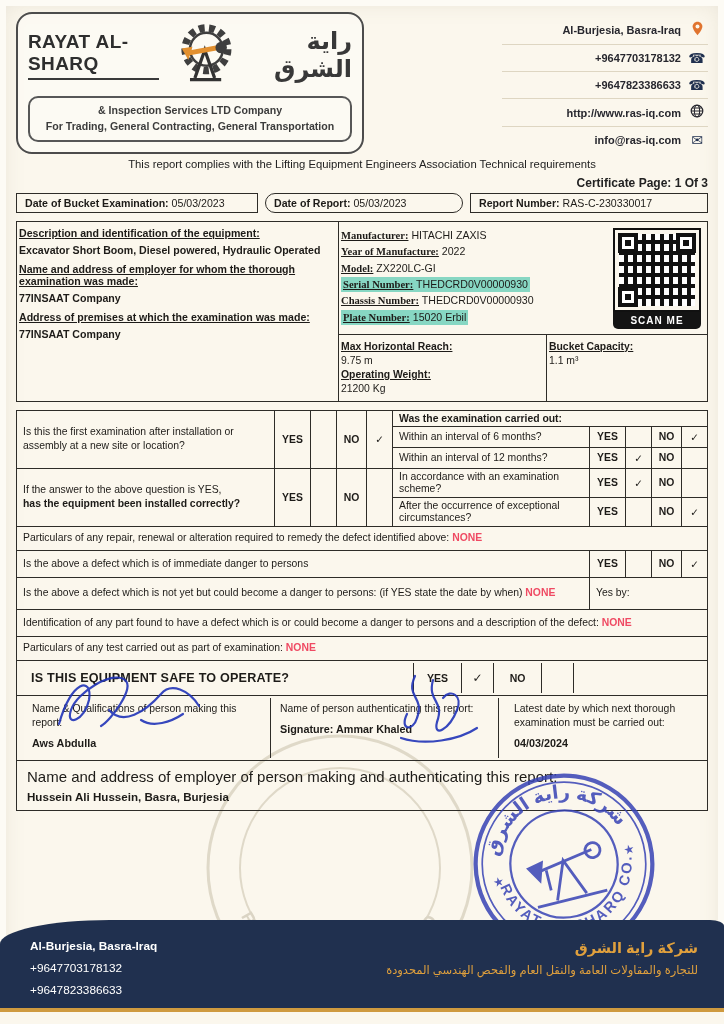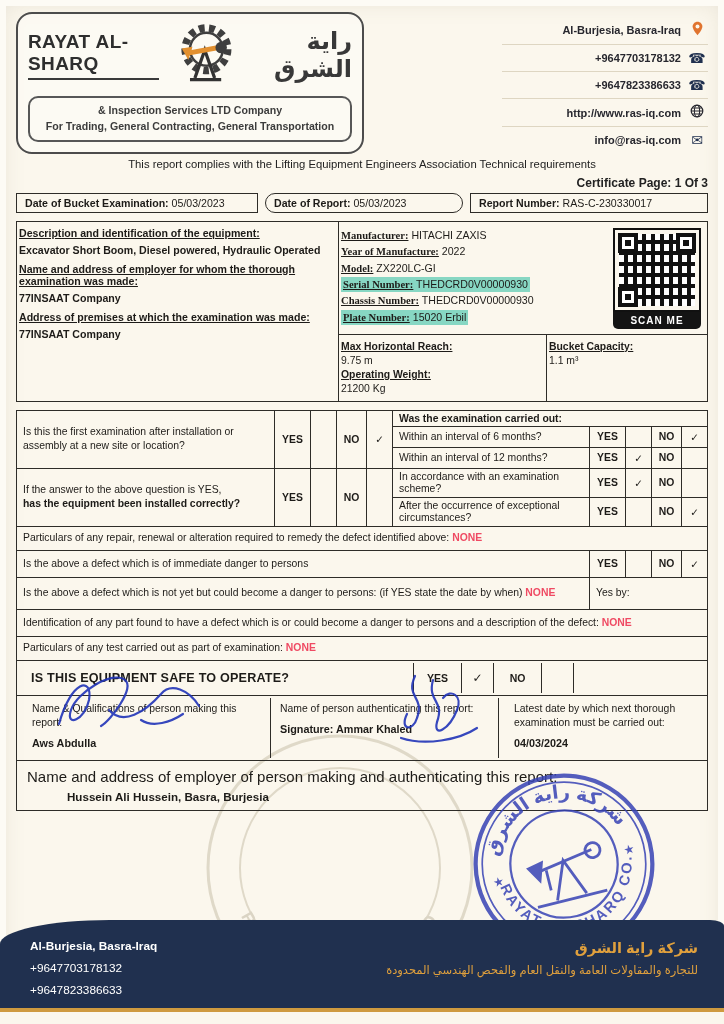--- a/index.html
+++ b/index.html
@@ -80,21 +80,21 @@
   .safe-row .sp{width:128px; border-left:1.6px solid var(--line);}
   td.p0{padding:0;}
   .sig-row{display:flex; min-height:60px;}
   .sig-cell{padding:4px 9px; font-size:10.4px; line-height:1.35; position:relative;}
   .sig-cell + .sig-cell{border-left:1.6px solid var(--line);}
   .sc1{flex:0 0 247px;} .sc2{flex:0 0 228px;} .sc3{flex:1;padding-left:15px;}
   .sig-name{font-weight:bold; margin-top:6px; font-size:10.8px;}
   .sigsvg{position:absolute; pointer-events:none; z-index:5;}
   .emp-cell{padding:7px 10px !important;}
   .emp-lbl{font-size:15px;}
-  .emp-val{font-size:11.6px; font-weight:bold; margin-top:5px;margin-left:40px;}
+  .emp-val{font-size:11.6px; font-weight:bold; margin-top:5px;}
 
   
   .watermark{position:absolute; left:180px; top:718px; width:320px; height:300px; opacity:.33; z-index:0;}
   .stamp-blue{position:absolute; left:470px; top:770px; width:188px; height:188px; transform:rotate(-14deg);
               opacity:.85; z-index:2;}
 
   
   .footer{position:absolute; left:0; right:0; bottom:0; z-index:4;}
   .f-navy{background:var(--navy); height:88px; border-top-left-radius:110px 24px; border-top-right-radius:14px 6px;
           display:flex; justify-content:space-between; padding:16px 26px 0 30px;}

